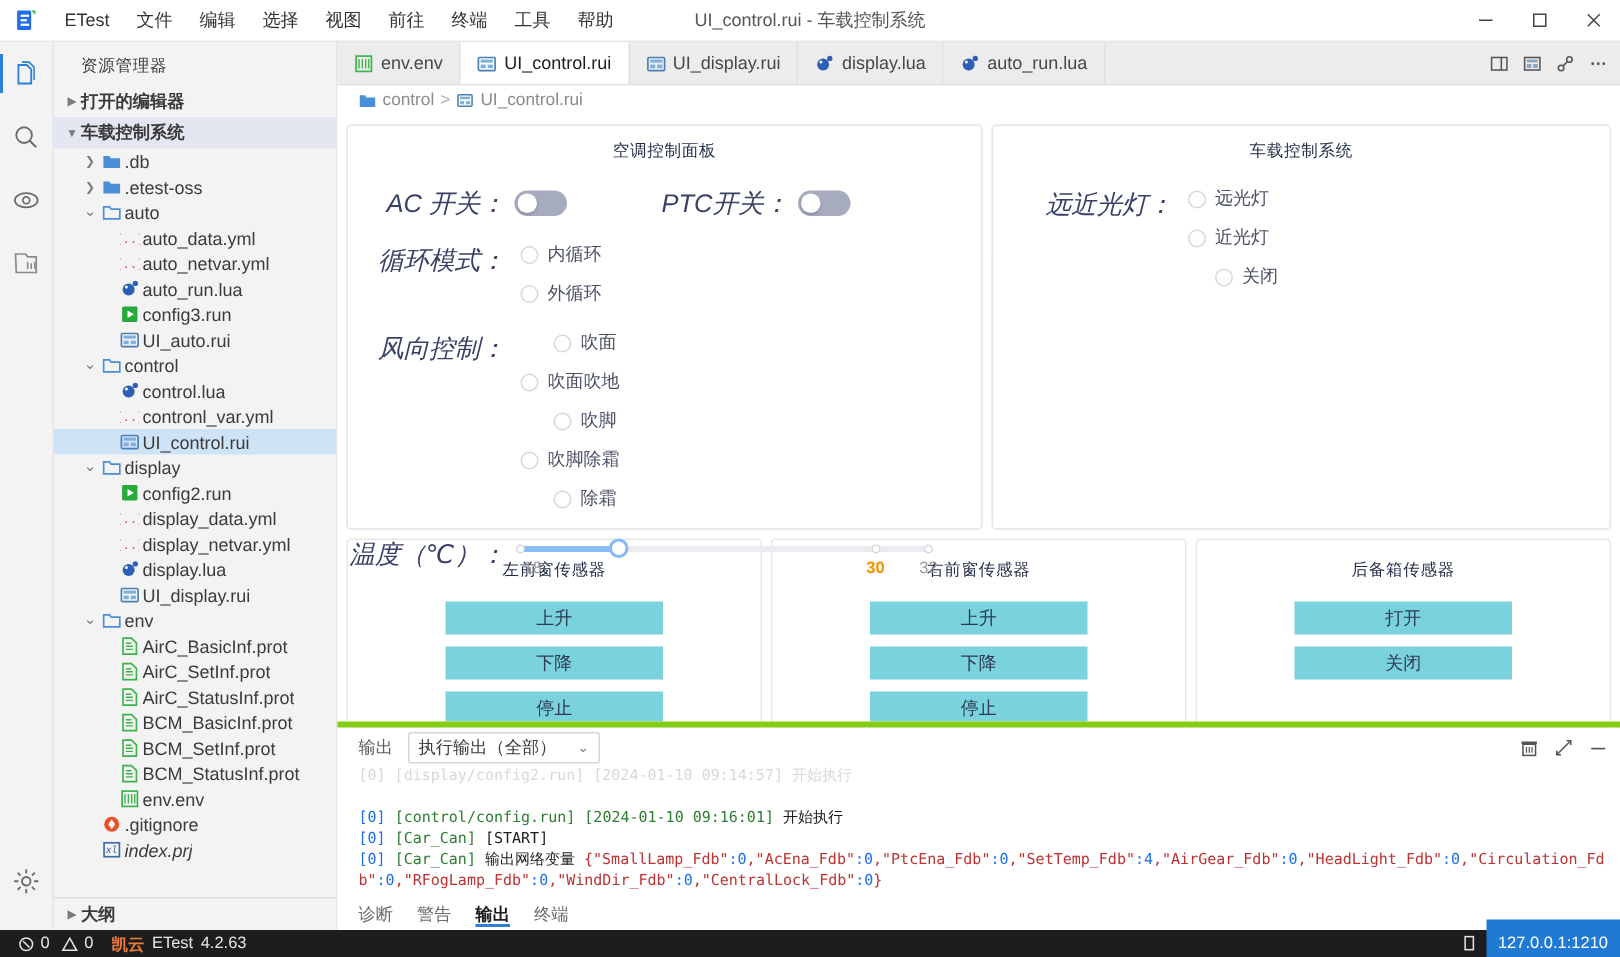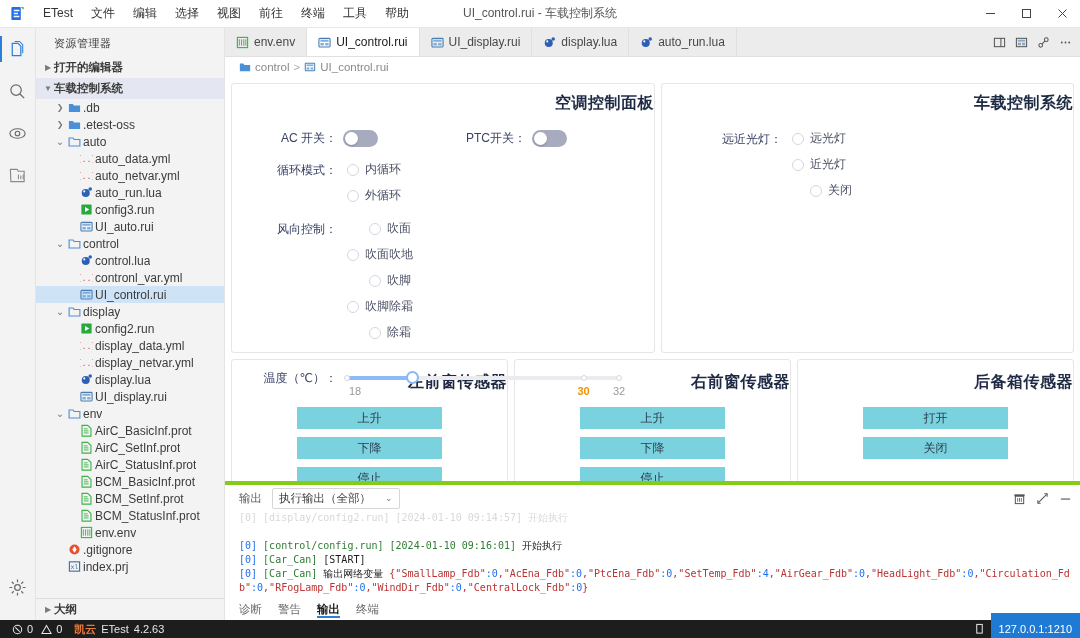--- a/index.html
+++ b/index.html
@@ -93,28 +93,28 @@
   .bc-sep { color: #b0b0b0; }
 
   
   .canvas { flex: 1; background: #ffffff; padding: 6px 6px 0 6px; overflow: hidden; min-height: 0; }
   .panels-top { display: flex; gap: 6px; height: 270px; }
   .panel {
     background: #fff; border: 1px solid #e6e6e6; border-radius: 3px; position: relative;
     box-shadow: 0 0 1px rgba(0,0,0,.03);
   }
   .panel-title {
-    text-align: right; font-size: 16px; font-weight: bold; color: #1f2a44;
+    text-align: center; font-size: 11px; font-weight: normal; color: #1f2a44;
     padding-top: 9px; letter-spacing: .5px;
   }
   .ac-panel { width: 424px; flex: 0 0 424px; }
   .light-panel { flex: 1; }
 
   .frow { display: flex; align-items: center; margin-top: 12px; }
-  .flabel { font-size: 12px; color: #394166; text-align: right; }
+  .flabel { font-size: 17px; color: #394166; text-align: right; font-style: italic; }
 
   
   .switch {
     width: 35px; height: 17px; border-radius: 9px; background: #a6abbd; position: relative;
     cursor: pointer; flex: 0 0 35px;
   }
   .switch .knob {
     position: absolute; top: 2px; left: 2px; width: 13px; height: 13px; border-radius: 50%;
     background: #fff; box-shadow: 0 1px 2px rgba(0,0,0,.2);
   }
@@ -544,21 +544,21 @@
           <div class="row" style="padding-left: 18px;">
             <span class="twisty"></span>
             <span class="ficon">
               <svg width="13" height="13" viewBox="0 0 14 14">
                 <circle cx="7" cy="7" r="5.4" fill="#e8502c"></circle>
                 <path d="M7 3.4 L9.4 7 L7 10.6 L4.6 7 Z" fill="#fff"></path>
               </svg>
             </span>
             <span class="rlabel">.gitignore</span>
           </div>
-          <div class="row" style="padding-left: 18px;">
+          <div class="row" style="padding-left: 18px; font-style: italic;">
             <span class="twisty"></span>
             <span class="ficon">
               <svg width="13" height="13" viewBox="0 0 14 14">
                 <rect x="1.5" y="2" width="11" height="10" fill="none" stroke="#3a6ea5" stroke-width="1.2"></rect>
                 <text x="7" y="9.6" font-size="7" fill="#3a6ea5" text-anchor="middle" font-family="monospace">xl</text>
               </svg>
             </span>
             <span class="rlabel">index.prj</span>
           </div>
         </div>
@@ -720,21 +720,21 @@
                     <span class="radio-dot"></span>
                     <span class="radio-label">吹脚除霜</span>
                   </div>
                   <div class="radio-item" style="margin-left: 22px;">
                     <span class="radio-dot"></span>
                     <span class="radio-label">除霜</span>
                   </div>
                 </div>
             </div>
 
-            <div class="frow" style="margin-top:28px;align-items:flex-start">
+            <div class="frow" style="margin-top:16px;align-items:flex-start">
               <div class="flabel" style="width:105px;padding-top:1px">温度（℃）：</div>
               <div style="margin-left:10px;width:272px" class="slider-wrap" id="temp-slider">
                 <div class="sl-track"></div>
                 <div class="sl-fill" id="sl-fill" style="width: 24%;"></div>
               <div class="sl-mark" style="left: calc(0% - 3px);"></div>
                   <div class="sl-marklabel" style="left: 2px; transform: none;">18</div>
                   <div class="sl-mark" style="left: calc(87% - 3px);"></div>
                   <div class="sl-marklabel act" style="left: 87%;">30</div>
                   <div class="sl-mark" style="left: calc(100% - 3px);"></div>
                   <div class="sl-marklabel" style="left: 100%;">32</div>

